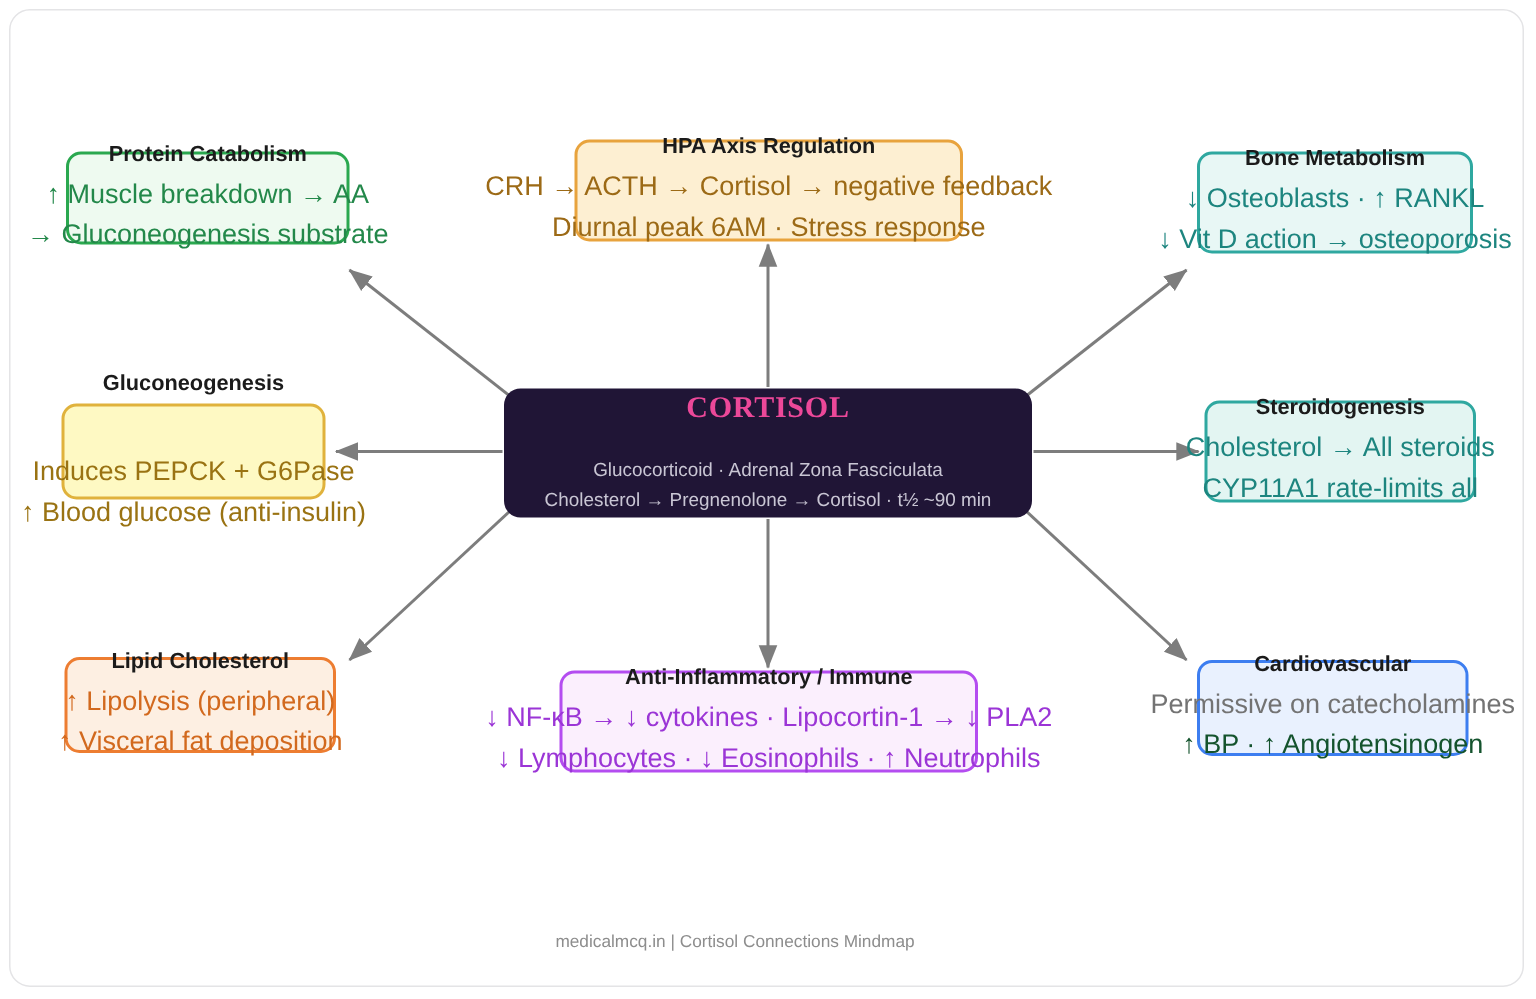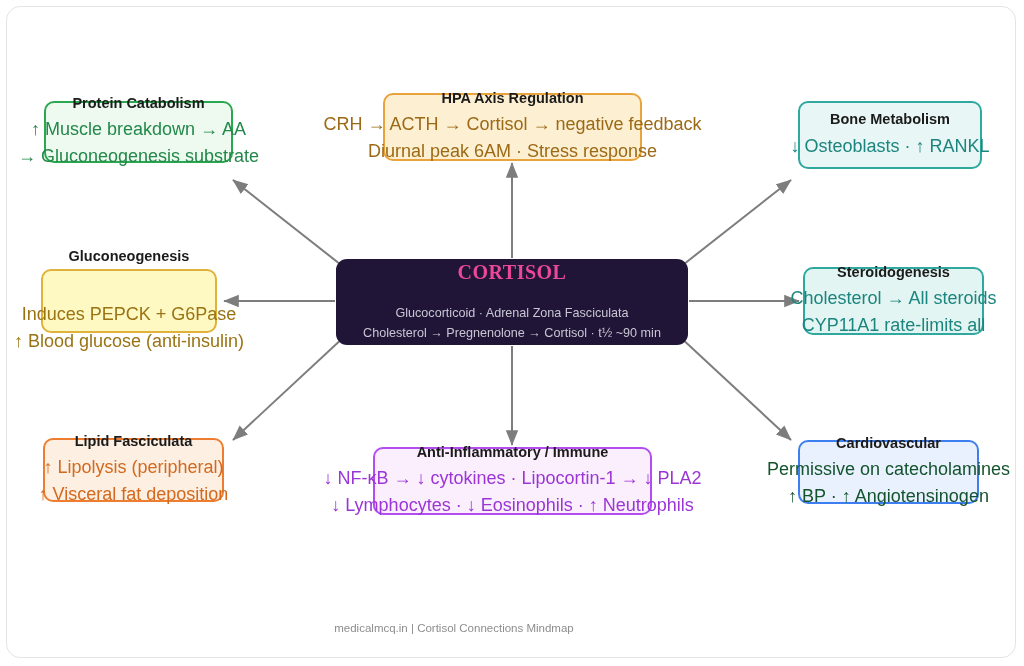--- a/index.html
+++ b/index.html
@@ -90,20 +90,21 @@
     white-space: nowrap;
   }
   #footer {
     position: absolute;
     left: 0;
     top: 622px;
     width: 908px;
     text-align: center;
     font-size: 11.5px;
     color: #8d8d8d;
+    padding-left: 36px;
   }
 </style>
 </head>
 <body>
 
 <div id="page">
 
   <div id="frame"></div>
 
   <svg id="arrows" viewBox="0 0 1024 666" xmlns="http://www.w3.org/2000/svg">
@@ -138,47 +139,48 @@
 
   <div class="node" id="n1" style="left: 383px; top: 93px; width: 259px; height: 68px; border-color: rgb(232, 163, 61); background: rgb(253, 239, 210);">
     <div class="title">HPA Axis Regulation</div>
     <div class="line" style="color: rgb(156, 106, 22);">CRH → ACTH → Cortisol → negative feedback</div>
     <div class="line" style="color: rgb(156, 106, 22);">Diurnal peak 6AM · Stress response</div>
   </div>
 
   <div class="node" id="n2" style="left: 798px; top: 101px; width: 184px; height: 68px; border-color: rgb(47, 168, 160); background: rgb(232, 247, 245);">
     <div class="title">Bone Metabolism</div>
     <div class="line" style="color: rgb(29, 133, 127);">↓ Osteoblasts · ↑ RANKL</div>
+    <div class="line" style="color: rgb(29, 133, 127);">↓ Vit D action → osteoporosis</div>
   </div>
 
   <div class="node" id="n3" style="left: 41px; top: 269px; width: 176px; height: 64px; border-color: rgb(224, 178, 60); background: #fef9c3;">
     <div class="title">Gluconeogenesis</div>
     <div class="line" style="color: rgb(154, 115, 19); margin-top: 31px;">Induces PEPCK + G6Pase</div>
     <div class="line" style="color: rgb(154, 115, 19);">↑ Blood glucose (anti-insulin)</div>
   </div>
 
   <div class="node" id="n4" style="left: 803px; top: 267px; width: 181px; height: 68px; border-color: rgb(47, 168, 160); background: rgb(227, 245, 242);">
     <div class="title">Steroidogenesis</div>
     <div class="line" style="color: rgb(29, 133, 127);">Cholesterol → All steroids</div>
     <div class="line" style="color: rgb(29, 133, 127);">CYP11A1 rate-limits all</div>
   </div>
 
   <div class="node" id="n5" style="left: 43px; top: 438px; width: 181px; height: 64px; border-color: rgb(237, 125, 49); background: rgb(253, 239, 226);">
-    <div class="title">Lipid Fasciculata</div>
+    <div class="title">Lipid Cholesterol</div>
     <div class="line" style="color: rgb(210, 105, 30);">↑ Lipolysis (peripheral)</div>
     <div class="line" style="color: rgb(210, 105, 30);">↑ Visceral fat deposition</div>
   </div>
 
   <div class="node" id="n6" style="left: 373px; top: 447px; width: 279px; height: 68px; border-color: rgb(180, 77, 240); background: rgb(251, 239, 253);">
     <div class="title">Anti-Inflammatory / Immune</div>
     <div class="line" style="color: rgb(155, 53, 214);">↓ NF-κB → ↓ cytokines · Lipocortin-1 → ↓ PLA2</div>
     <div class="line" style="color: rgb(155, 53, 214);">↓ Lymphocytes · ↓ Eosinophils · ↑ Neutrophils</div>
   </div>
 
   <div class="node" id="n7" style="left: 798px; top: 440px; width: 181px; height: 64px; border-color: rgb(61, 126, 240); background: rgb(233, 241, 254);">
     <div class="title">Cardiovascular</div>
-    <div class="line" style="color: #14532d;">Permissive on catecholamines</div>
+    <div class="line" style="color: #737373;">Permissive on catecholamines</div>
     <div class="line" style="color: #14532d;">↑ BP · ↑ Angiotensinogen</div>
   </div>
 
   <div id="footer">medicalmcq.in | Cortisol Connections Mindmap</div>
 
 </div>
 
 </body></html>

